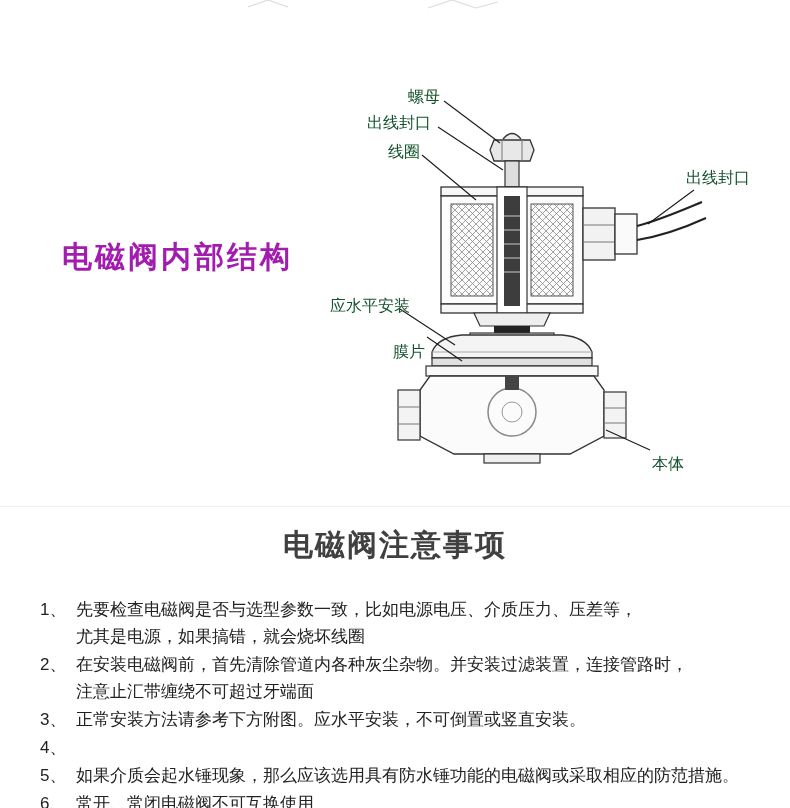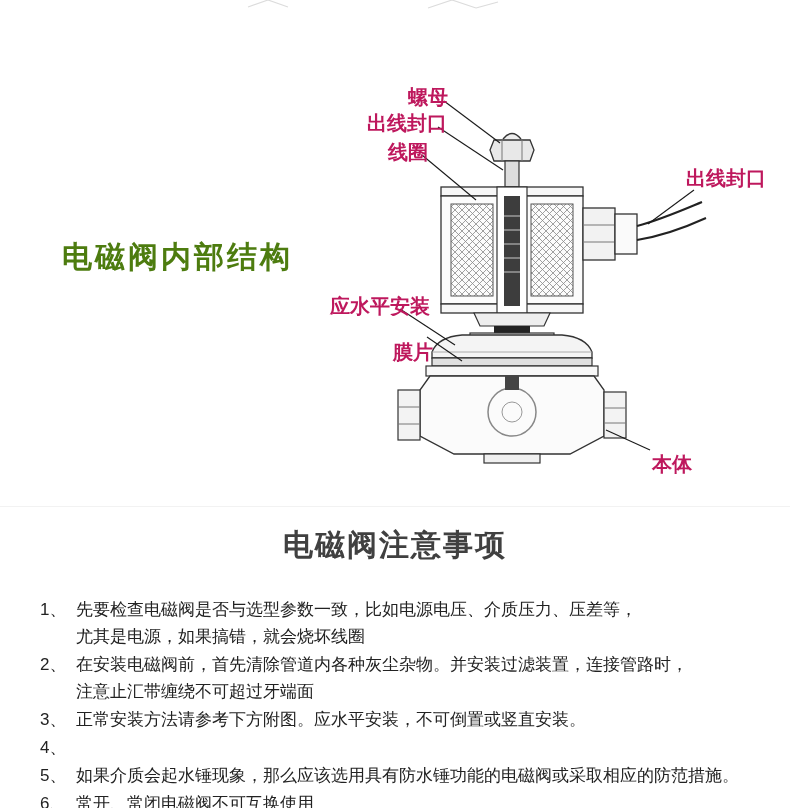--- a/index.html
+++ b/index.html
@@ -10,26 +10,26 @@
     color:#1c1c1c;
   }
 
   
   .diagram-section {
     position:absolute; top:0; left:0; width:790px; height:506px;
     background:#ffffff; border-bottom:1px solid #f2f2f2;
   }
   .main-title {
     position:absolute; left:62px; top:237px;
-    font-size:30px; font-weight:700; color:#4d7c0f;
+    font-size:30px; font-weight:700; color:#a21caf;
     letter-spacing:3px; white-space:nowrap;
   }
   .valve-svg { position:absolute; top:0; left:0; }
   .dlabel {
-    position:absolute; font-size:20px; font-weight:700; color:#be185d;
+    position:absolute; font-size:16px; font-weight:400; color:#14532d;
     white-space:nowrap; line-height:18px;
   }
   .lbl-nut        { left:408px; top:88px;  }
   .lbl-iron       { left:367px; top:114px; }
   .lbl-coil       { left:388px; top:143px; }
   .lbl-outlet     { left:686px; top:169px; }
   .lbl-cover      { left:330px; top:297px; }
   .lbl-diaphragm  { left:393px; top:343px; }
   .lbl-body       { left:652px; top:455px; }
 

